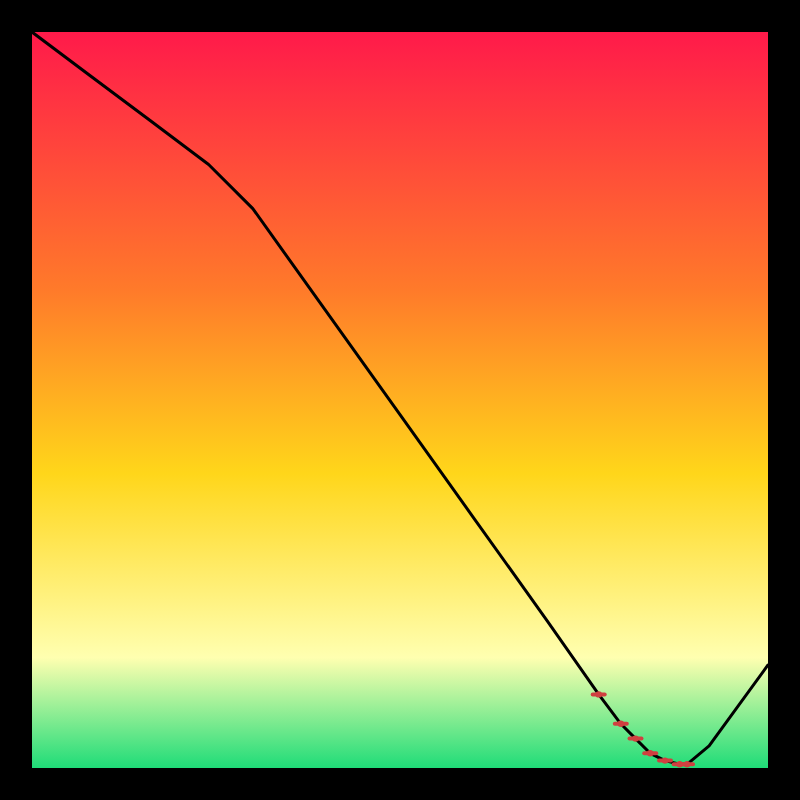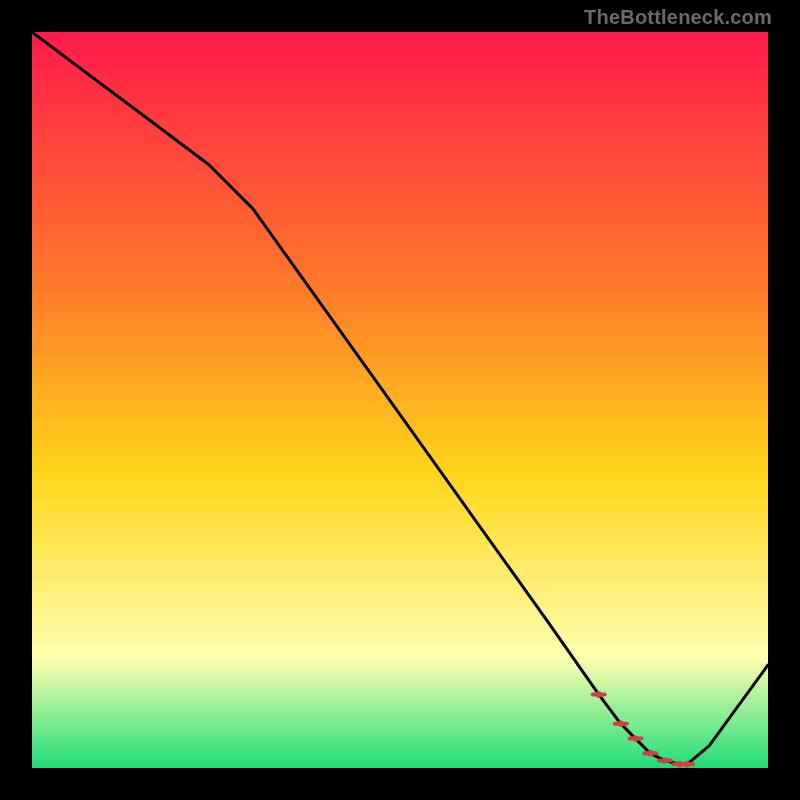--- a/index.html
+++ b/index.html
@@ -40,21 +40,20 @@
   svg.plot {
     display: block;
     width: 736px;
     height: 736px;
   }
 </style>
 </head>
 <body>
 
 <div class="page">
-  <div class="watermark">TheBottleneck.com</div>
 
   <div class="plot-wrap">
     <svg class="plot" viewBox="0 0 736 736">
       <defs>
         <linearGradient id="bggrad" x1="0" y1="0" x2="0" y2="1">
           <stop id="g0" offset="0%" stop-color="#ff1a4a"></stop>
           <stop id="g1" offset="35%" stop-color="#ff7a2a"></stop>
           <stop id="g2" offset="60%" stop-color="#ffd61a"></stop>
           <stop id="g3" offset="85%" stop-color="#ffffb0"></stop>
           <stop id="g4" offset="100%" stop-color="#1fdc78"></stop>

